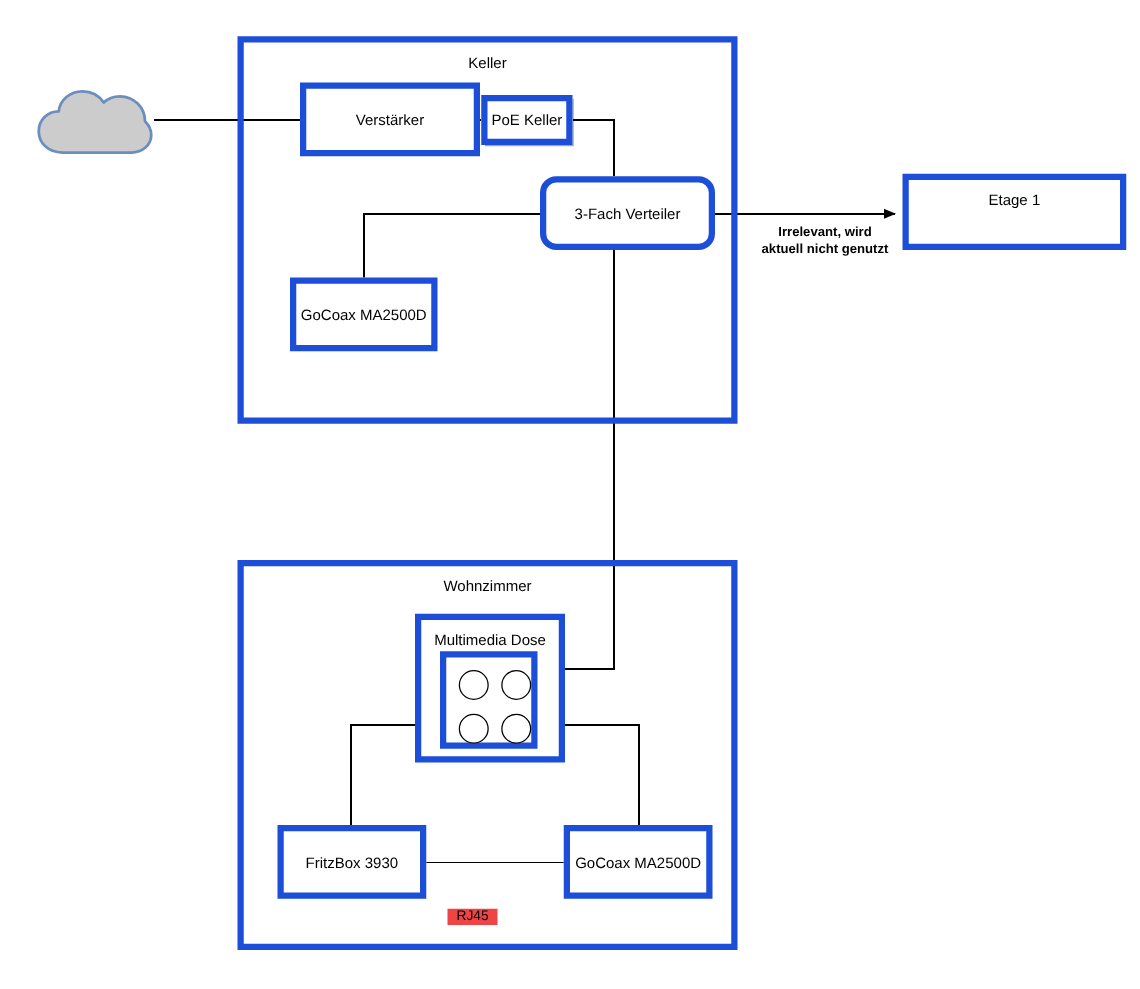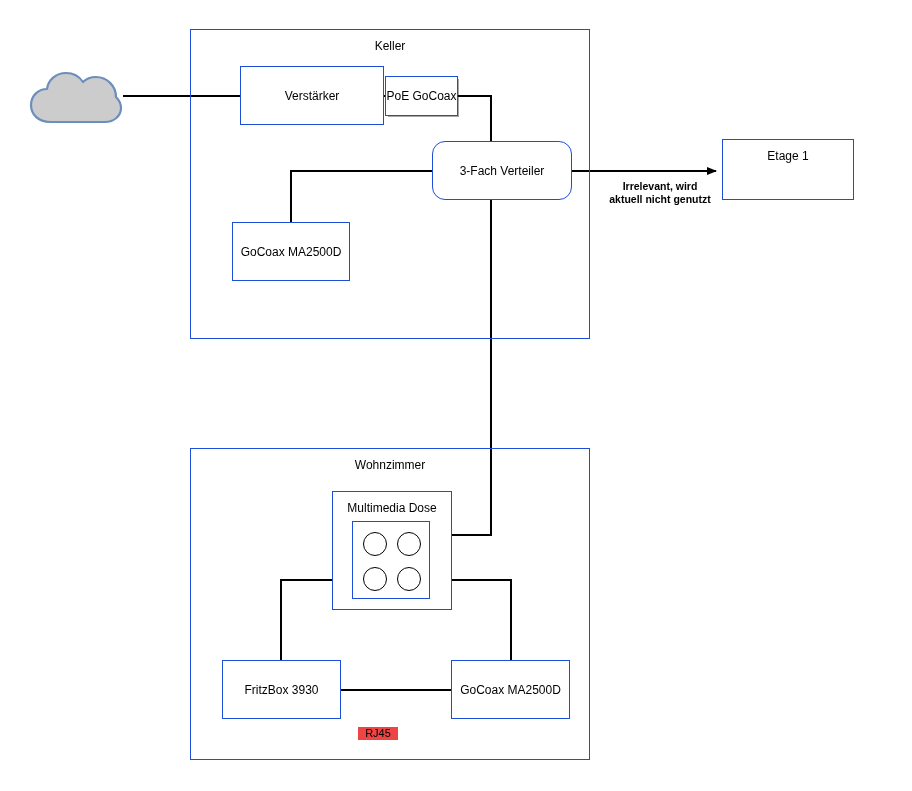--- a/index.html
+++ b/index.html
@@ -24,21 +24,21 @@
     left: 0;
     top: 0;
     width: 912px;
     height: 791px;
     pointer-events: none;
   }
   .node {
     position: absolute;
     box-sizing: border-box;
     background: #ffffff;
-    border: 1px solid #1d4ed8;
+    border: 5px solid #1d4ed8;
   }
   .node .node-label {
     position: absolute;
     left: 0;
     right: 0;
     text-align: center;
     font-size: 12px;
     color: #000000;
     line-height: 14px;
     white-space: nowrap;
@@ -128,32 +128,32 @@
 
   <div class="node zone top" style="left:190px; top:29px; width:400px; height:310px;">
     <div class="node-label">Keller</div>
   </div>
 
   <div class="node ctr" style="left:240px; top:66px; width:144px; height:59px;">
     <div class="node-label">Verstärker</div>
   </div>
 
   <div class="node ctr shadowed" style="left:385px; top:76px; width:73px; height:40px;">
-    <div class="node-label">PoE GoCoax</div>
+    <div class="node-label">PoE Keller</div>
   </div>
 
   <div class="node ctr" style="left:432px; top:141px; width:140px; height:59px;border-radius:13px;">
     <div class="node-label">3-Fach Verteiler</div>
   </div>
 
   <div class="node ctr" style="left:232px; top:222px; width:118px; height:59px;">
     <div class="node-label">GoCoax MA2500D</div>
   </div>
 
-  <div class="node top" style="left:722px; top:139px; width:132px; height:61px;">
+  <div class="node top" style="left:722px; top:139px; width:179px; height:61px;">
     <div class="node-label">Etage 1</div>
   </div>
 
   <div class="edge-label" style="left:604px; top:136px; width:112px;">Irrelevant, wird
 aktuell nicht genutzt</div>
 
   <div class="node zone top" style="left:190px; top:448px; width:400px; height:312px;">
     <div class="node-label">Wohnzimmer</div>
   </div>
 

